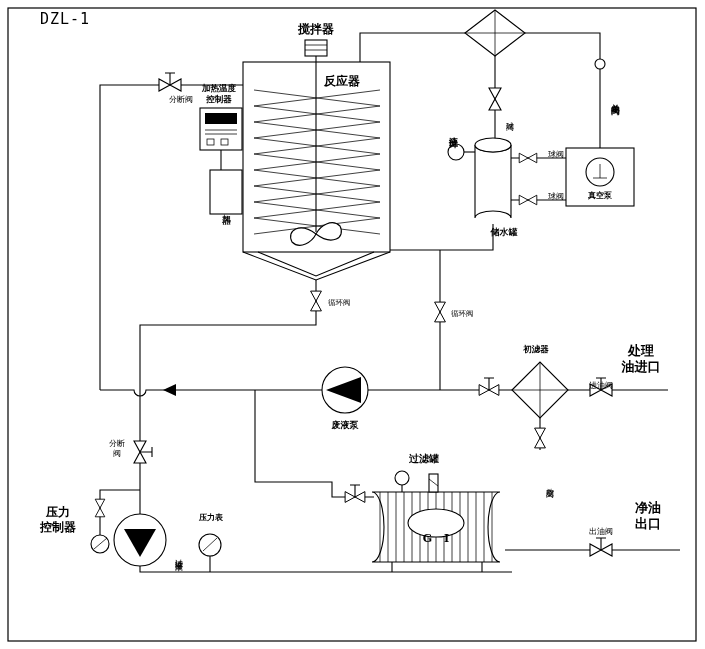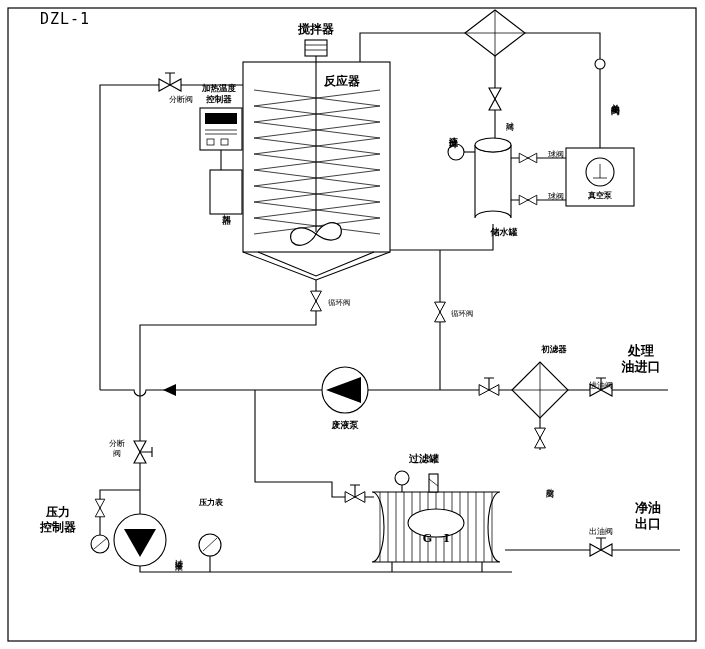--- a/index.html
+++ b/index.html
@@ -178,23 +178,23 @@
 <div class="lbl cc vert s8" style="left:549px;top:467px;">放空阀</div>
 <div class="lbl c s8" style="left:601px;top:381px;">进油阀</div>
 <div class="lbl c s8" style="left:117px;top:439px;">分断
 阀</div>
 <div class="lbl c s8" style="left:601px;top:527px;">出油阀</div>
 
 <div class="lbl cc vert b s9" style="left:453px;top:115px;">液位计</div>
 <div class="lbl c b s9" style="left:504px;top:227px;">储水罐</div>
 <div class="lbl c b s8" style="left:600px;top:191px;">真空泵</div>
 <div class="lbl c b s9" style="left:345px;top:420px;">废液泵</div>
-<div class="lbl c b s85" style="left:554px;top:344px;">初滤器</div>
+<div class="lbl c b s85" style="left:536px;top:344px;">初滤器</div>
 <div class="lbl cc vert s8" style="left:178px;top:539px;">过滤输液泵</div>
-<div class="lbl c b s8" style="left:211px;top:498px;">压力表</div>
+<div class="lbl c b s8" style="left:211px;top:513px;">压力表</div>
 <div class="lbl c b s12" style="left:58px;top:505px;">压力
 控制器</div>
 <div class="lbl c b s10" style="left:424px;top:453px;">过滤罐</div>
 <div class="lbl cc b s11 gi" style="left:438px;top:523px;font-family:'DejaVu Serif',serif;">G I</div>
 
 <div class="lbl c b s13" style="left:641px;top:343px;">处理
 油进口</div>
 <div class="lbl c b s13" style="left:648px;top:500px;">净油
 出口</div>
 

